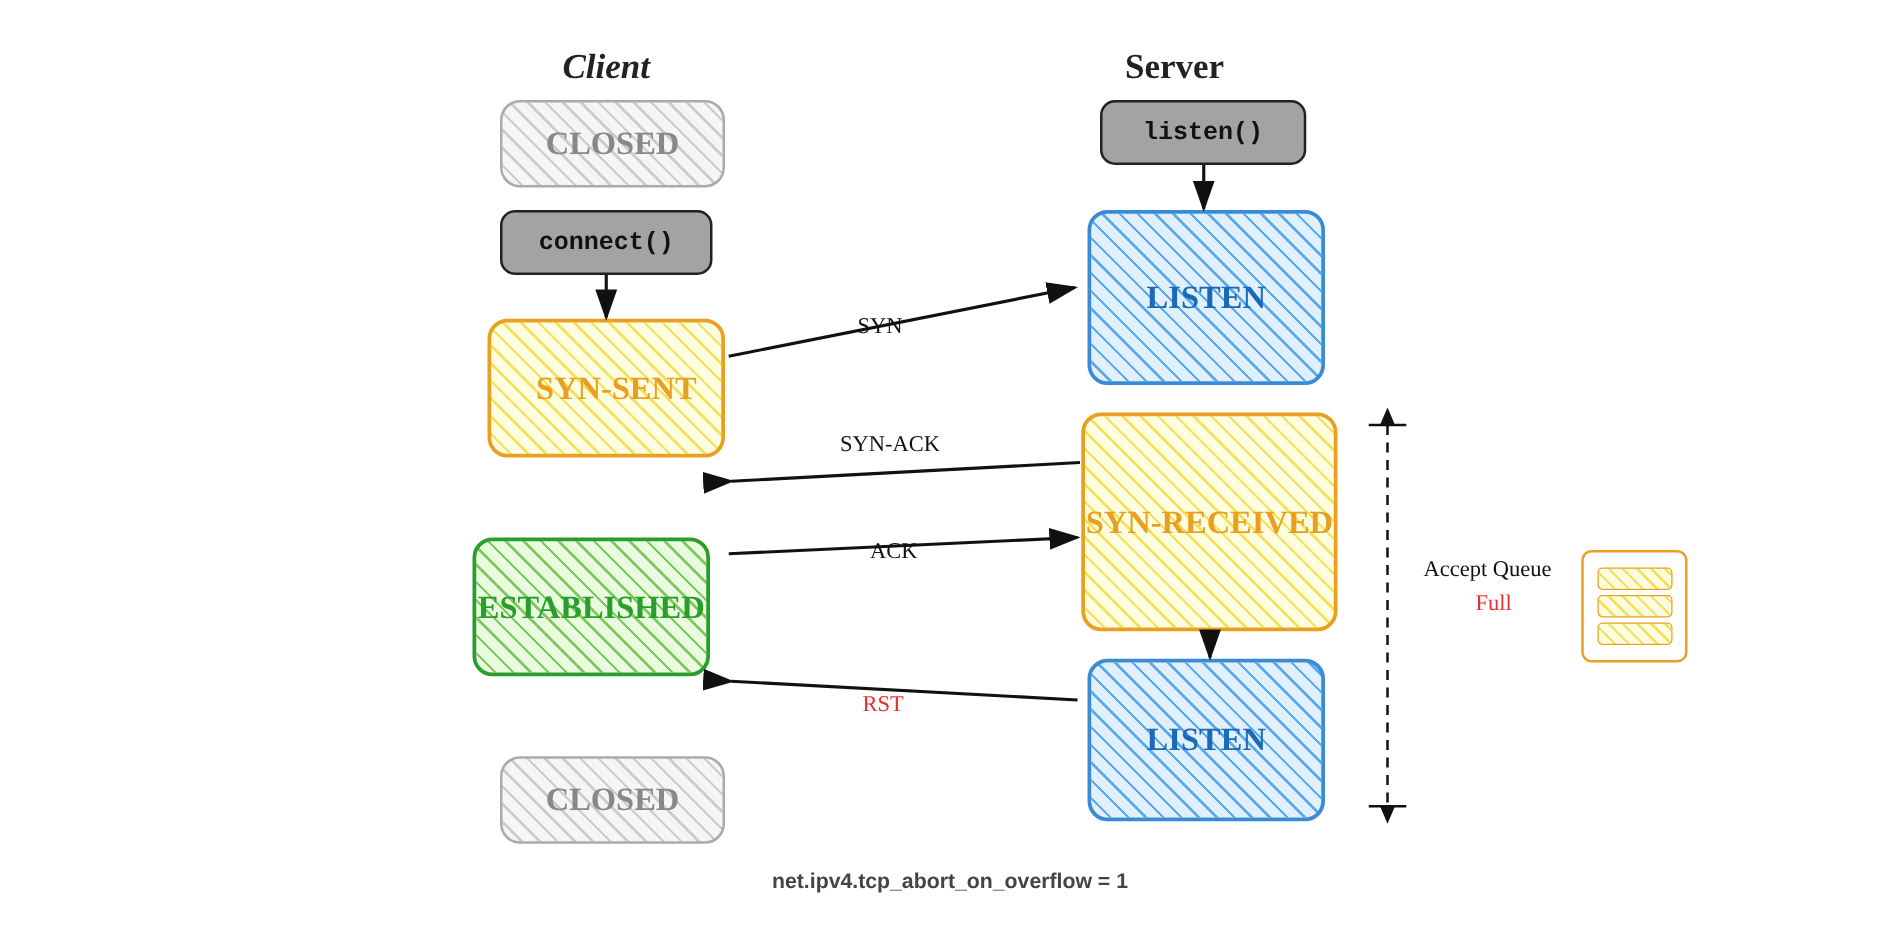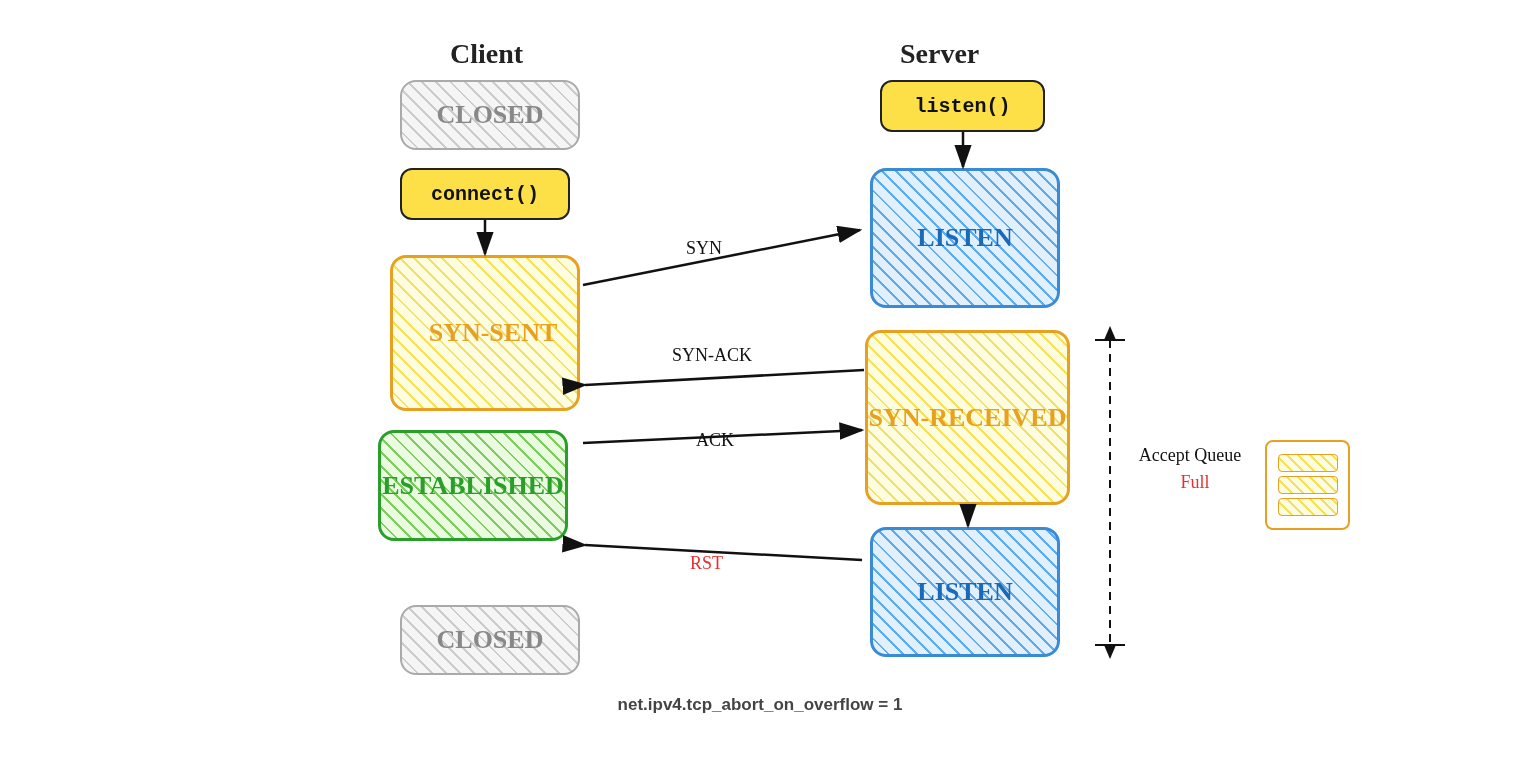--- a/index.html
+++ b/index.html
@@ -84,21 +84,21 @@
     .plain-box {
       position: absolute;
       border-radius: 12px;
       display: flex;
       align-items: center;
       justify-content: center;
       font-family: 'Courier New', Courier, monospace;
       font-size: 20px;
       font-weight: bold;
       border: 2.5px solid #222;
-      background: #fde047;
+      background: #a3a3a3;
       color: #111;
     }
 
     
     .arrows-svg {
       position: absolute;
       top: 0;
       left: 0;
       width: 1520px;
       height: 761px;
@@ -165,32 +165,32 @@
       );
       border: 1.5px solid #e8a020;
       border-radius: 4px;
     }
   </style>
 </head>
 <body>
 
 <div class="diagram-container">
 
-  <div class="col-header" style="left: 450px; top: 38px;">Client</div>
+  <div class="col-header" style="left: 450px; top: 38px; font-style: italic;">Client</div>
   <div class="col-header" style="left: 900px; top: 38px;">Server</div>
 
   <div class="state-box hatch-gray" style="left: 400px; top: 80px; width: 180px; height: 70px;">
     <span>CLOSED</span>
   </div>
 
   <div class="plain-box" style="left: 400px; top: 168px; width: 170px; height: 52px;">
     <span>connect()</span>
   </div>
 
-  <div class="state-box hatch-yellow" style="left: 390px; top: 255px; width: 190px; height: 156px; padding-left: 16px;">
+  <div class="state-box hatch-yellow" style="left: 390px; top: 255px; width: 190px; height: 111px; padding-left: 16px;">
     <span>SYN-SENT</span>
   </div>
 
   <div class="state-box hatch-green" style="left: 378px; top: 430px; width: 190px; height: 111px;">
     <span>ESTABLISHED</span>
   </div>
 
   <div class="state-box hatch-gray" style="left: 400px; top: 605px; width: 180px; height: 70px;">
     <span>CLOSED</span>
   </div>
@@ -239,21 +239,21 @@
 
     <polygon points="1104,340 1110,326 1116,340" fill="#111"></polygon>
 
     <polygon points="1104,645 1110,659 1116,645" fill="#111"></polygon>
 
     <line x1="1095" y1="340" x2="1125" y2="340" stroke="#111" stroke-width="2"></line>
 
     <line x1="1095" y1="645" x2="1125" y2="645" stroke="#111" stroke-width="2"></line>
   </svg>
 
-  <div class="arrow-label" style="left: 686px; top: 238px;">SYN</div>
+  <div class="arrow-label" style="left: 686px; top: 250px;">SYN</div>
   <div class="arrow-label" style="left: 672px; top: 345px;">SYN-ACK</div>
   <div class="arrow-label" style="left: 696px; top: 430px;">ACK</div>
   <div class="arrow-label red" style="left: 690px; top: 525px;">RST</div>
 
   <div class="accept-queue-label" style="left: 1125px; top: 445px; width: 130px;">Accept Queue</div>
   <div class="accept-queue-full" style="left: 1155px; top: 472px; width: 80px;">Full</div>
 
   <div class="queue-box" style="left: 1265px; top: 440px; width: 85px; height: 90px;">
     <div class="queue-row"></div>
     <div class="queue-row"></div>

